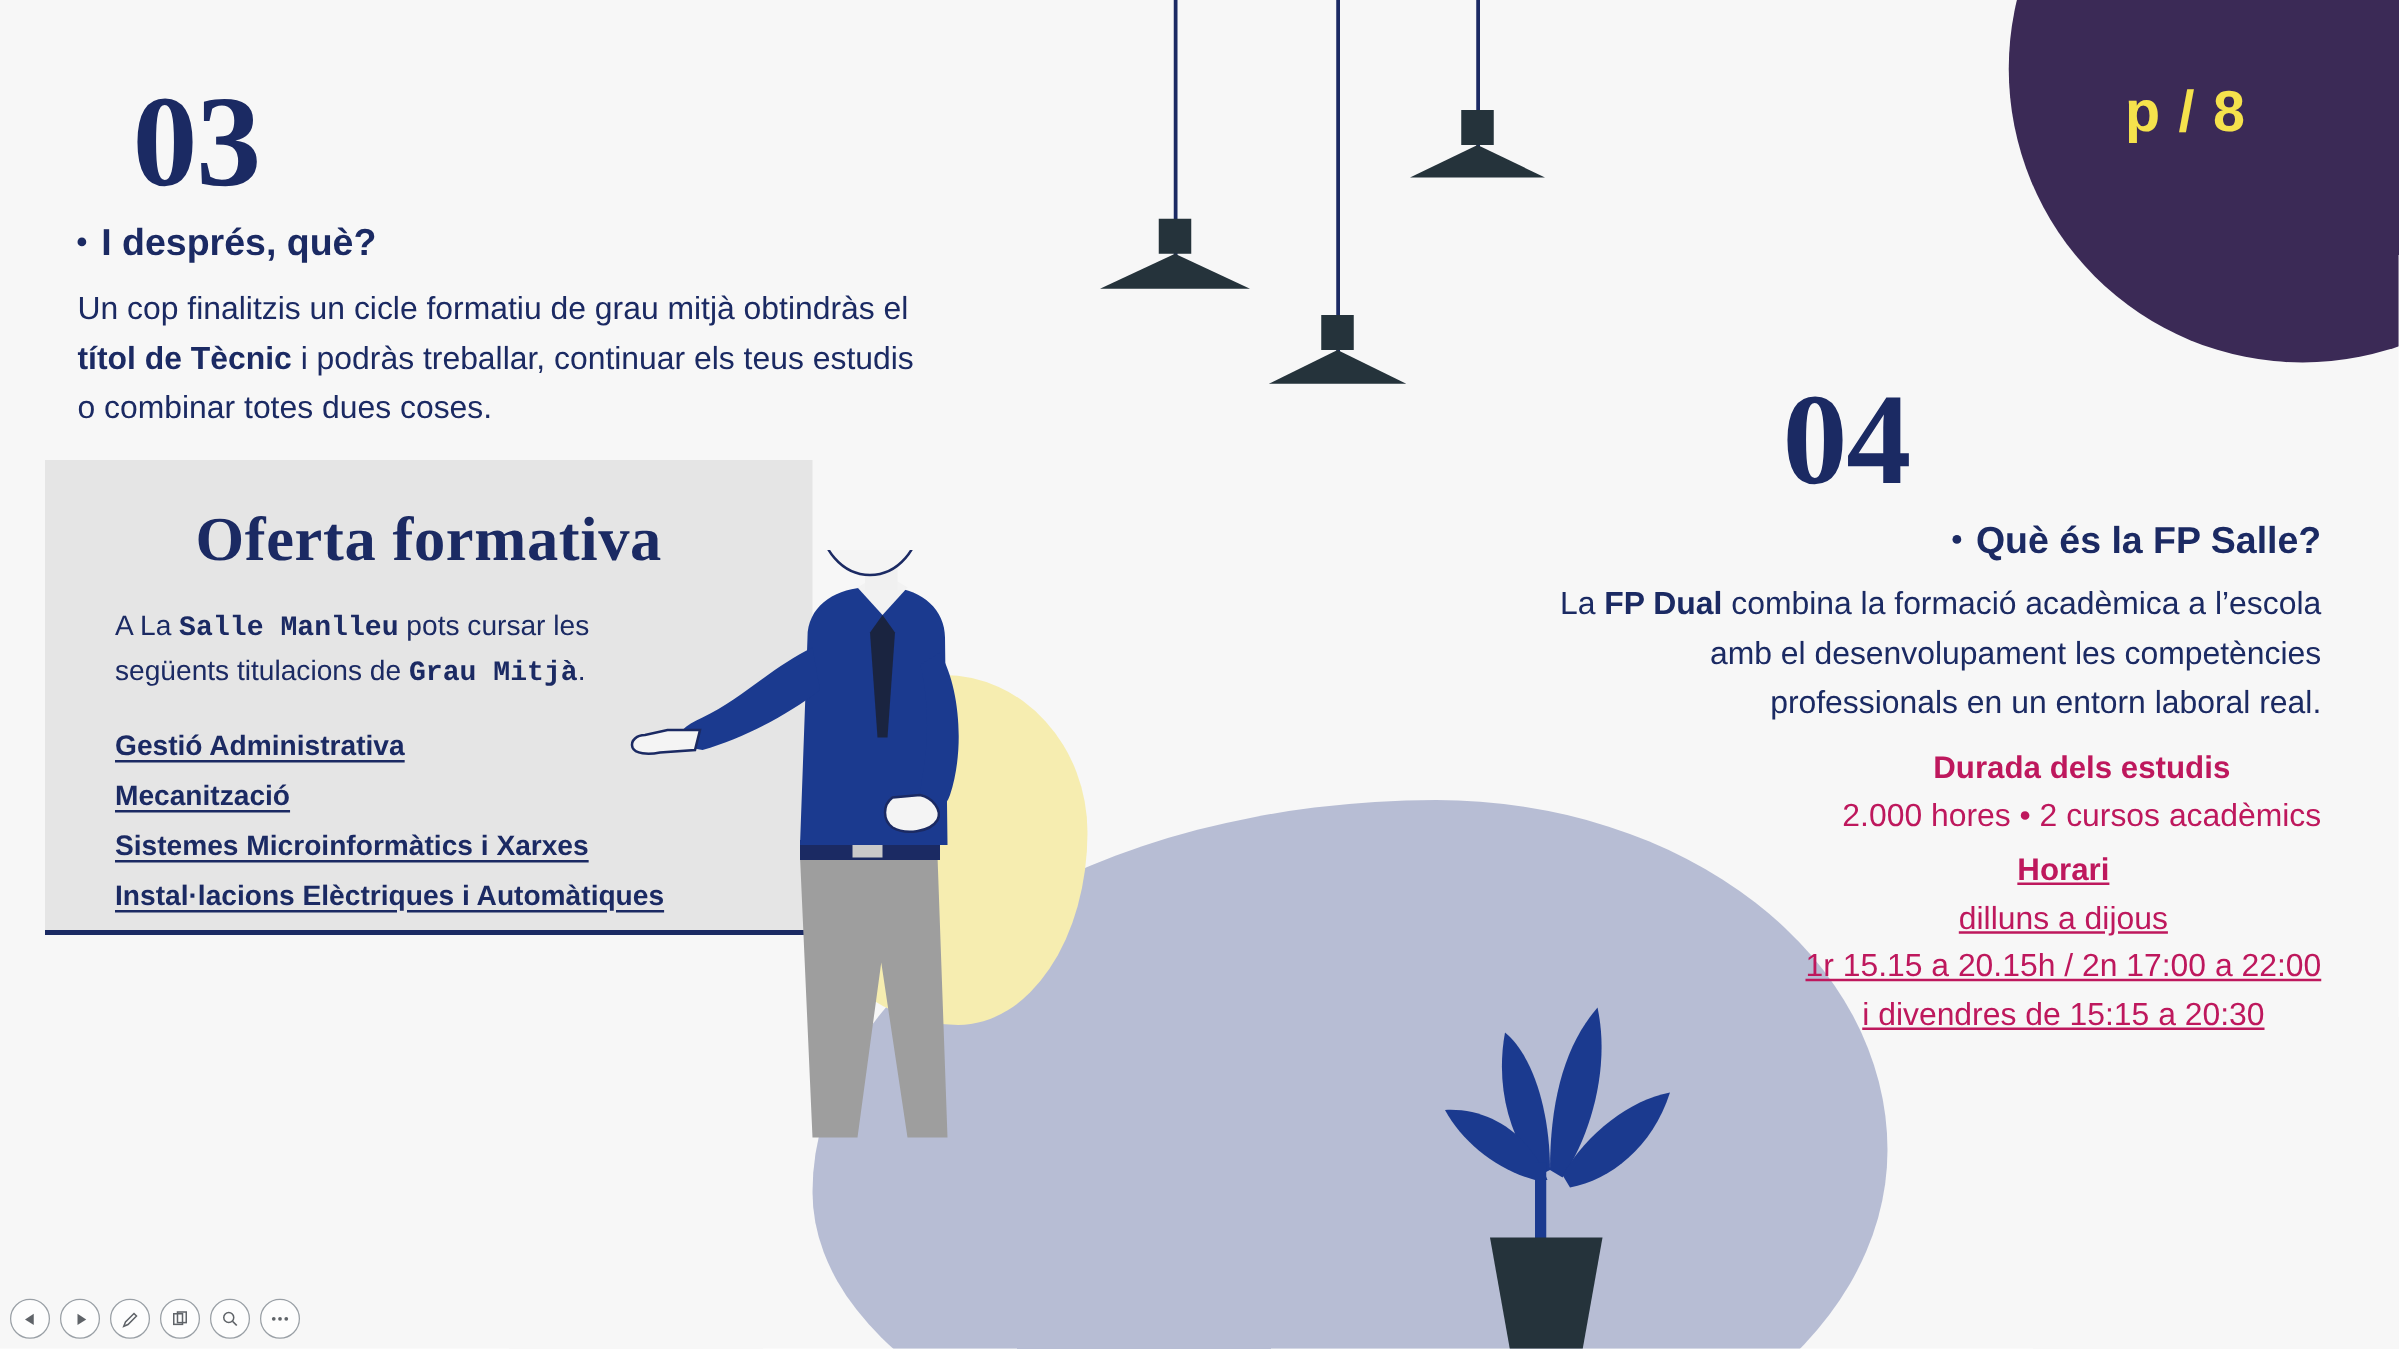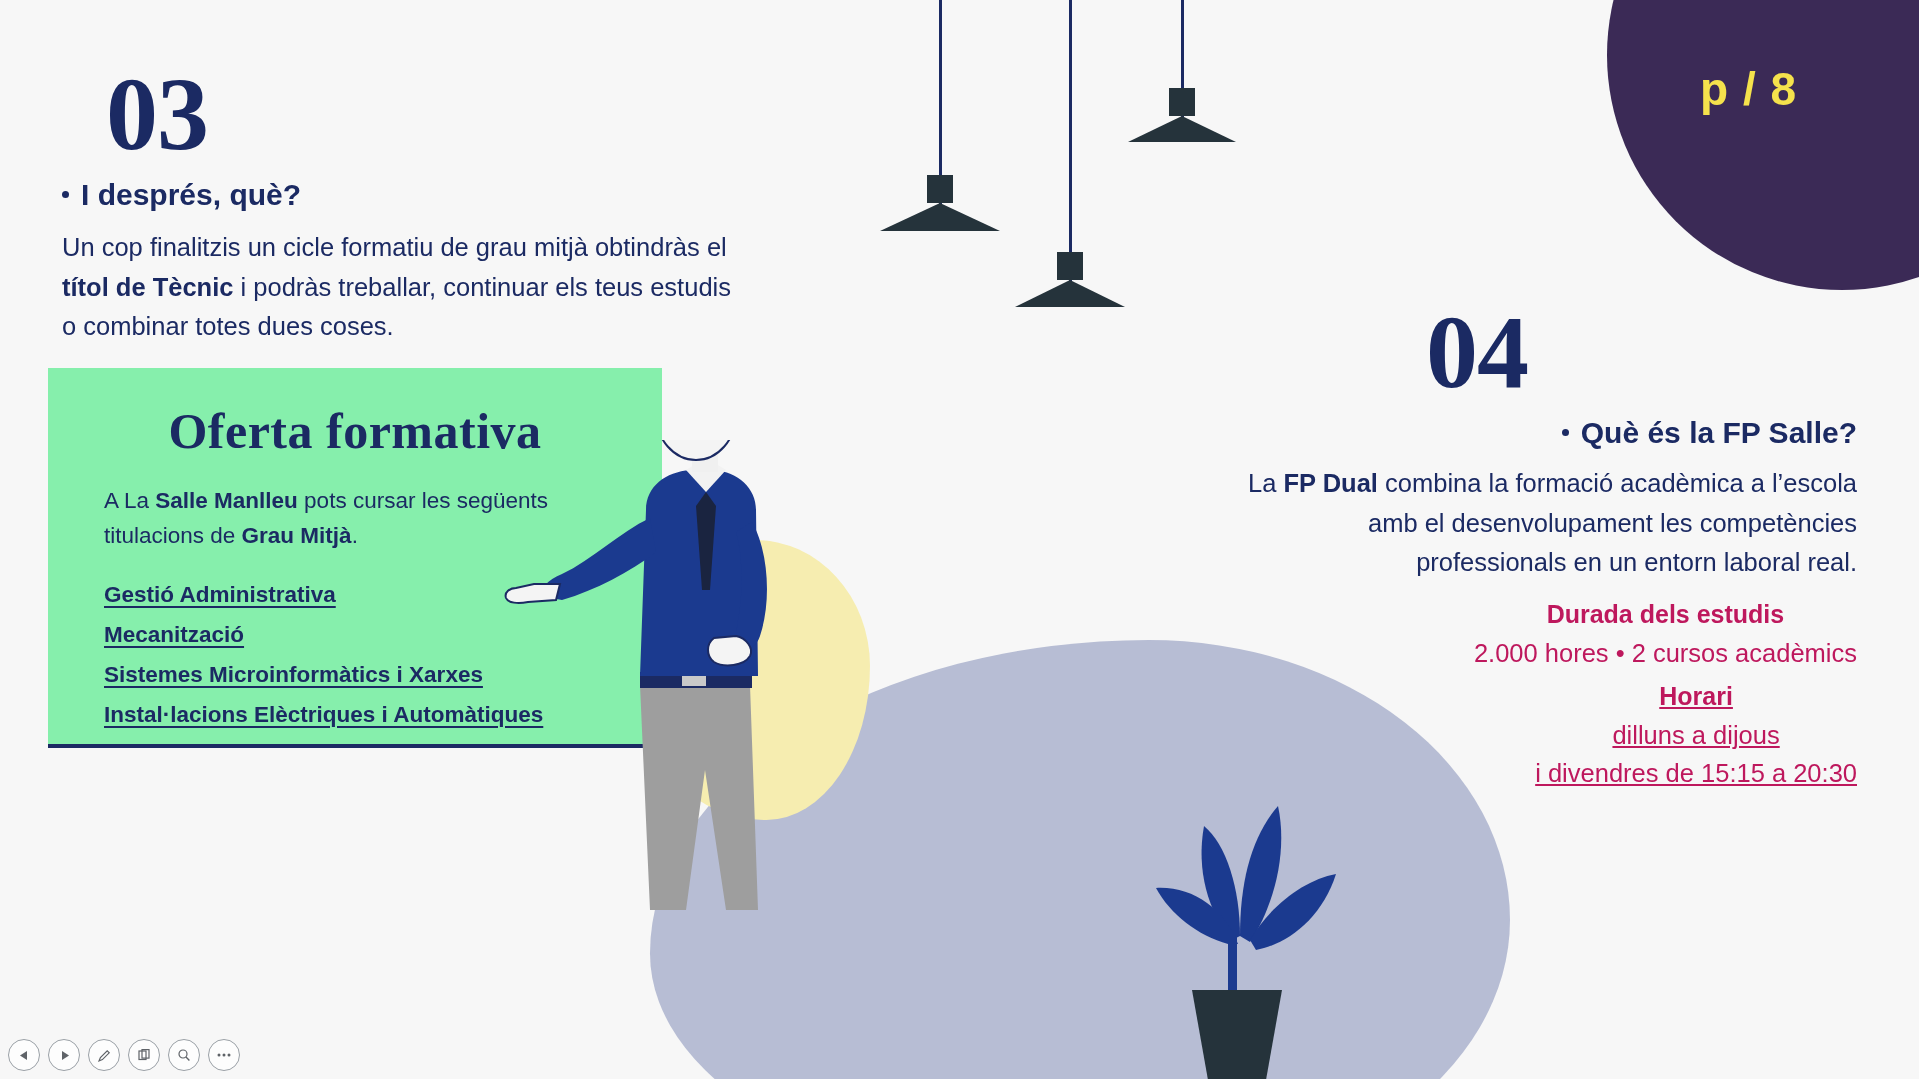--- a/index.html
+++ b/index.html
@@ -130,45 +130,45 @@
     line-height: 1.55;
     z-index: 4;
   }
   #body-03 { left: 62px; top: 228px; width: 690px; }
   #body-04 { right: 62px; top: 464px; width: 620px; text-align: right; }
   .sec-body b { font-weight: bold; }
 
   
   .card {
     position: absolute;
-    left: 48px;
+    left: 36px;
     top: 368px;
     width: 614px;
     height: 376px;
-    background: #86efac;
+    background: #e5e5e5;
     border-bottom: 4px solid #1b2a63;
     z-index: 4;
   }
   .card-title {
     text-align: center;
     color: #1b2a63;
     font-family: "Liberation Serif", serif;
     font-weight: bold;
     font-size: 50px;
     margin-top: 34px;
     letter-spacing: 0.5px;
   }
   .card-text {
     color: #1b2a63;
     font-size: 22.5px;
     line-height: 1.55;
     margin: 24px 0 0 56px;
     width: 470px;
   }
-  .card-text b { font-weight: bold; }
+  .card-text b { font-weight: bold; font-family: Liberation Mono, monospace; }
   .card-links {
     margin: 28px 0 0 56px;
   }
   .card-links a {
     display: block;
     color: #1b2a63;
     font-size: 22.5px;
     font-weight: bold;
     text-decoration: underline;
     text-underline-offset: 4px;
@@ -281,20 +281,21 @@
   </div>
 
   <div class="info-block" style="top:596px;">
     <div class="info-label">Durada dels estudis</div>
     <div class="info-value">2.000 hores • 2 cursos acadèmics</div>
   </div>
 
   <div class="info-block" style="top:678px;text-decoration:underline;">
     <div class="info-label">Horari</div>
     <div class="info-value">dilluns a dijous</div>
+    <div class="info-value">1r 15.15 a 20.15h / 2n 17:00 a 22:00</div>
     <div class="info-value">i divendres de 15:15 a 20:30</div>
   </div>
 
   <svg id="illustration" width="620" height="640" viewBox="0 0 620 640">
 
     <path d="M140 245 L250 245 L258 470 L226 470 L205 330 L186 470 L150 470 Z" fill="#9e9e9e"></path>
 
     <rect x="140" y="232" width="112" height="16" fill="#1b2a63"></rect>
     <path d="M182 234 h24 v12 h-24 z" fill="#c9c9c9"></path>
 

